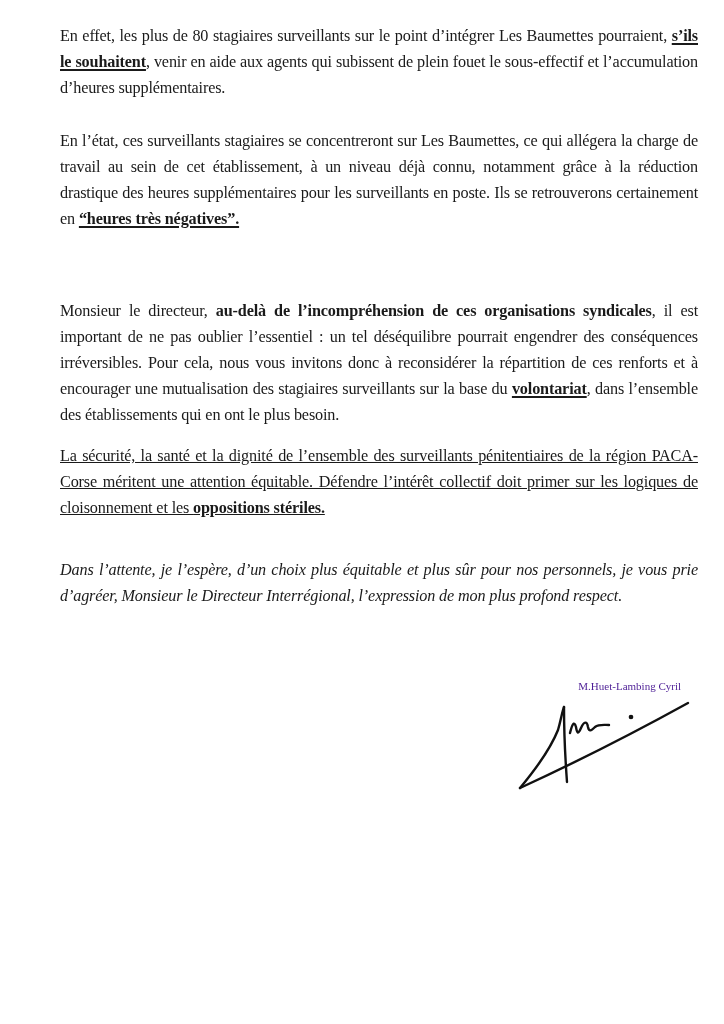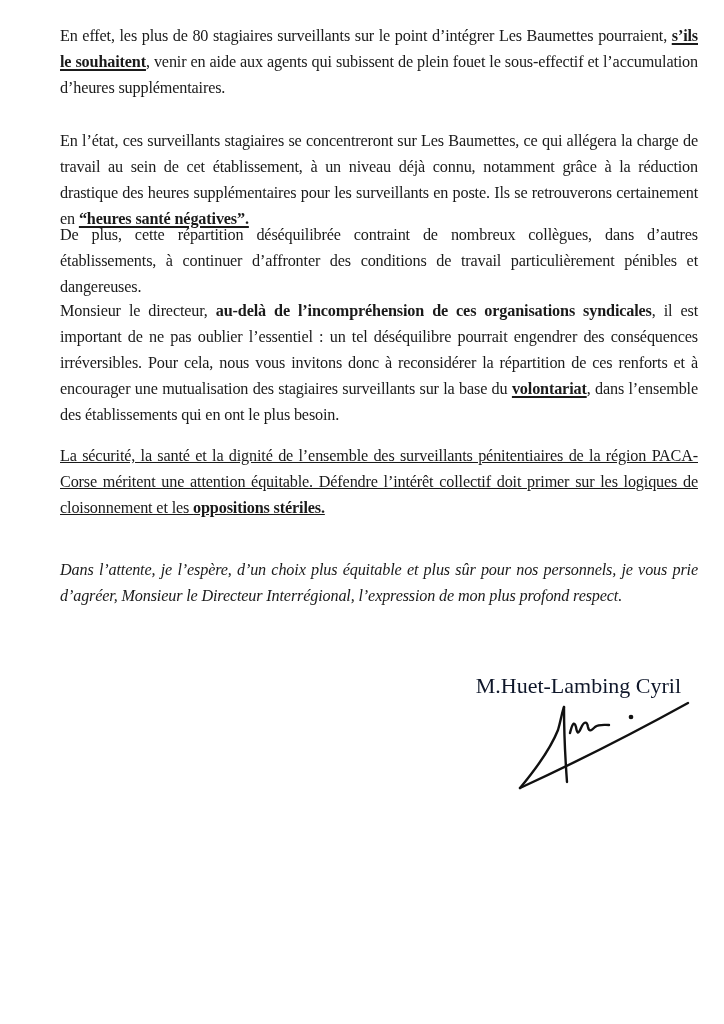--- a/index.html
+++ b/index.html
@@ -37,48 +37,45 @@
     #p1 { top: 7px; }
     #p2 { top: 112px; }
     #p3 { top: 206px; }
     #p4 { top: 282px; }
     #p5 { top: 427px; text-decoration: underline; }
     #p6 { top: 541px; font-style: italic; }
     .signature-name {
       position: absolute;
       right: 43px;
       top: 676px;
-      font-size: 22px;
+      font-size: 11px;
       line-height: 20px;
-      color: #0f172a;
+      color: #4c1d95;
     }
     .signature {
       position: absolute;
       left: 510px;
       top: 695px;
       width: 190px;
       height: 100px;
     }
   </style>
 </head>
 <body>
 
 <div class="page">
 
   <p class="para" id="p1">
     <span class="seg">En effet, les plus de 80 stagiaires surveillants sur le point d’intégrer Les Baumettes pourraient, </span><span class="seg bold ul">s’ils le souhaitent</span><span class="seg">, venir en aide aux agents qui subissent de plein fouet le sous-effectif et l’accumulation d’heures supplémentaires.</span>
   </p>
 
   <p class="para" id="p2">
-    <span class="seg">En l’état, ces surveillants stagiaires se concentreront sur Les Baumettes, ce qui allégera la charge de travail au sein de cet établissement, à un niveau déjà connu, notamment grâce à la réduction drastique des heures supplémentaires pour les surveillants en poste. Ils se retrouverons certainement en </span><span class="seg bold ul">“heures santé négatives”.</span>
+    <span class="seg">En l’état, ces surveillants stagiaires se concentreront sur Les Baumettes, ce qui allégera la charge de travail au sein de cet établissement, à un niveau déjà connu, notamment grâce à la réduction drastique des heures supplémentaires pour les surveillants en poste. Ils se retrouverons certainement en </span><span class="seg bold ul">“heures très négatives”.</span>
   </p>
 
-  <p class="para" id="p3">
-    <span class="seg">De plus, cette répartition déséquilibrée contraint de nombreux collègues, dans d’autres établissements, à continuer d’affronter des conditions de travail particulièrement pénibles et dangereuses.</span>
-  </p>
 
   <p class="para" id="p4">
     <span class="seg">Monsieur le directeur, </span><span class="seg bold">au-delà de l’incompréhension de ces organisations syndicales</span><span class="seg">, il est important de ne pas oublier l’essentiel : un tel déséquilibre pourrait engendrer des conséquences irréversibles. Pour cela, nous vous invitons donc à reconsidérer la répartition de ces renforts et à encourager une mutualisation des stagiaires surveillants sur la base du </span><span class="seg bold ul">volontariat</span><span class="seg">, dans l’ensemble des établissements qui en ont le plus besoin.</span>
   </p>
 
   <p class="para" id="p5">
     <span class="seg">La sécurité, la santé et la dignité de l’ensemble des surveillants pénitentiaires de la région PACA-Corse méritent une attention équitable. Défendre l’intérêt collectif doit primer sur les logiques de cloisonnement et les </span><span class="seg bold">oppositions stériles.</span>
   </p>
 
   <p class="para" id="p6">

